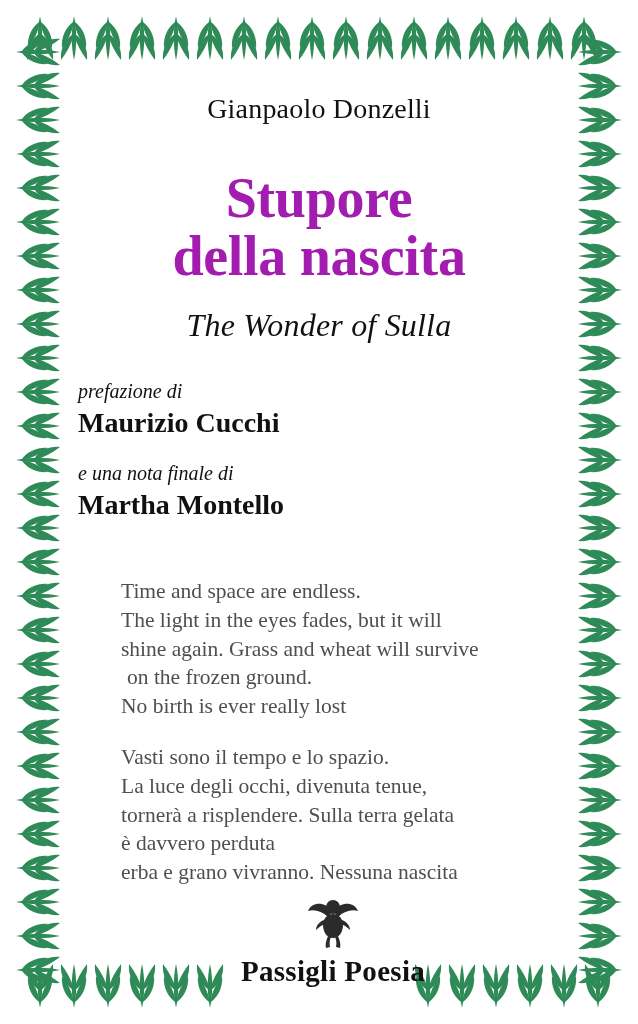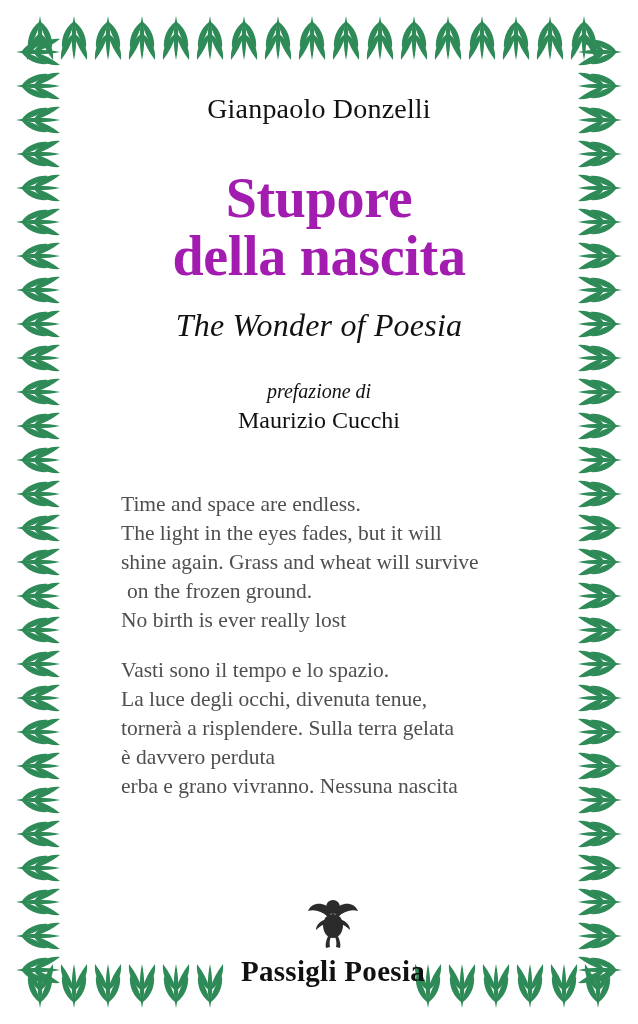--- a/index.html
+++ b/index.html
@@ -65,32 +65,31 @@
   .subtitle {
     text-align: center;
     font-style: italic;
     font-size: 32px;
     color: #111111;
     margin-top: 22px;
     letter-spacing: 0.2px;
   }
 
   .credits {
-    text-align: center;
     margin-top: 34px;
     color: #111111;
   }
   .credits .role {
     font-style: italic;
     font-size: 20px;
     line-height: 1.35;
   }
   .credits .person {
-    font-size: 24px;
-    font-weight: 400;
+    font-size: 28px;
+    font-weight: 700;
     line-height: 1.3;
   }
   .credits .block2 {
     margin-top: 18px;
   }
 
   .poem {
     margin-top: 54px;
     color: #4f4f4f;
     font-size: 21.5px;
@@ -417,26 +416,30 @@
 
   <div class="content">
 
     <div class="author">Gianpaolo Donzelli</div>
 
     <div class="title">
       <span class="line1">Stupore</span>
       <span class="line2">della nascita</span>
     </div>
 
-    <div class="subtitle">The Wonder of Poesia</div>
+    <div class="subtitle">The Wonder of Sulla</div>
 
     <div class="credits">
       <div class="block1">
         <div class="role">prefazione di</div>
         <div class="person">Maurizio Cucchi</div>
+      </div>
+      <div class="block2">
+        <div class="role">e una nota finale di</div>
+        <div class="person">Martha Montello</div>
       </div>
     </div>
 
     <div class="poem">
       <div class="stanza">
         <p>Time and space are endless.</p>
         <p>The light in the eyes fades, but it will</p>
         <p>shine again. Grass and wheat will survive</p>
         <p class="indent"> on the frozen ground.</p>
         <p>No birth is ever really lost</p>

